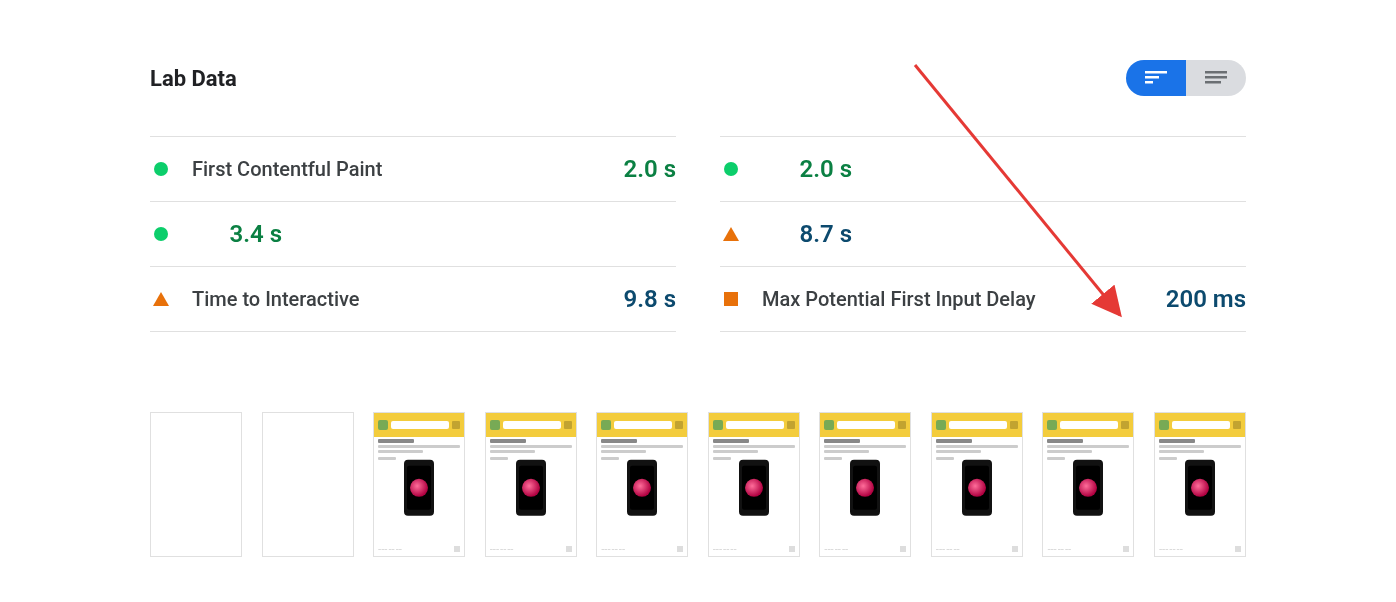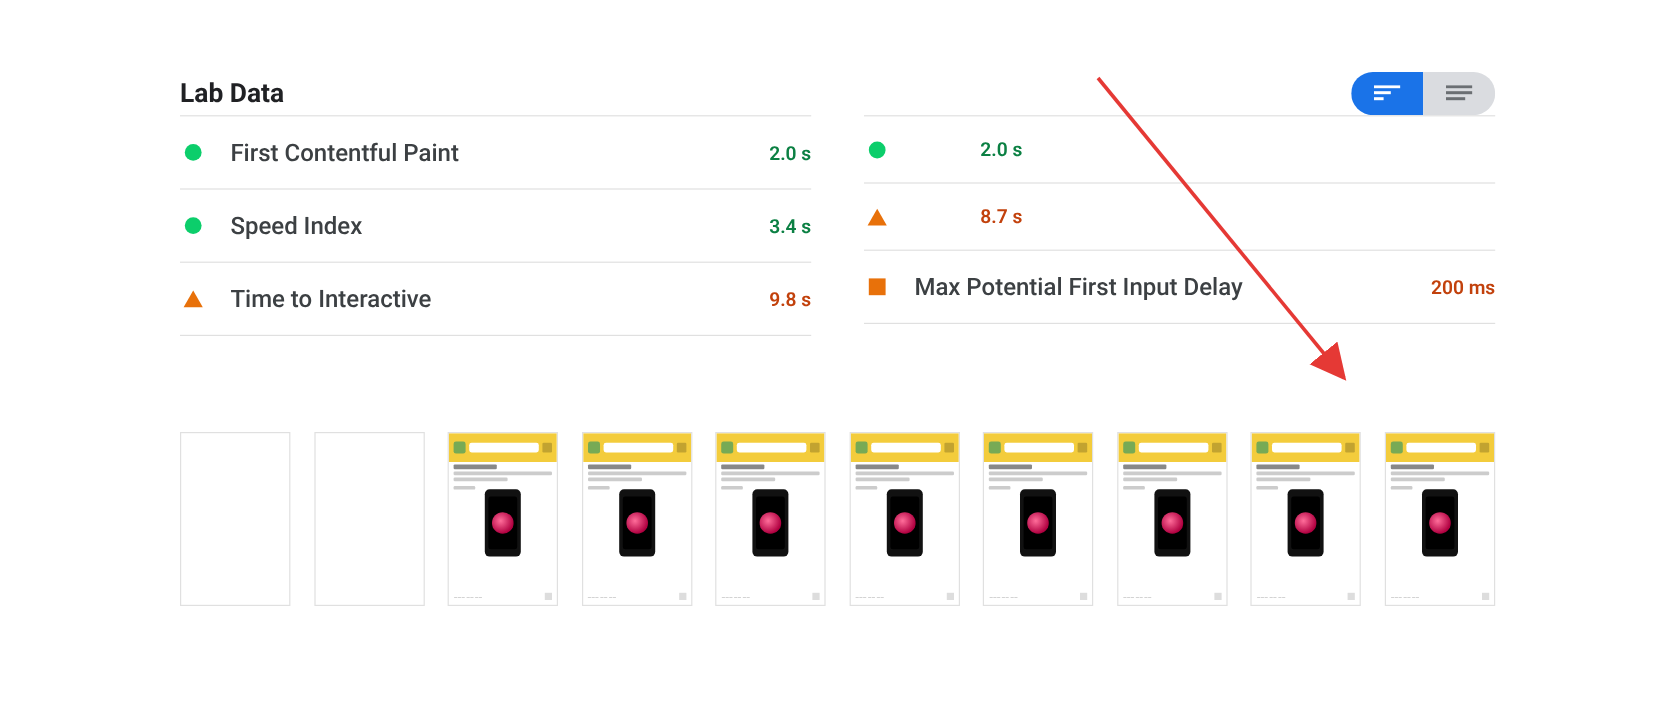--- a/index.html
+++ b/index.html
@@ -10,20 +10,21 @@
     height: 602px;
     position: relative;
     color: #2b2b2b;
     padding: 60px 150px 0 150px;
   }
 
   .header-row {
     display: flex;
     justify-content: space-between;
     align-items: center;
+    margin-bottom: 40px;
   }
   .section-title {
     font-size: 22px;
     font-weight: 700;
     color: #202124;
   }
 
   .view-toggle {
     display: flex;
     border-radius: 24px;
@@ -55,27 +56,27 @@
   }
   .metric-row:last-child { border-bottom: 1px solid #e0e0e0; justify-content: flex-end; }
   .status-icon { width: 22px; flex: 0 0 22px; display:flex; align-items:center; justify-content:center; margin-right: 20px;}
   .metric-label {
     flex: 1 1 auto;
     font-size: 20px;
     font-weight: 500;
     color: #3c4043;
   }
   .metric-value {
-    font-size: 16px;
+    font-size: 24px;
     font-weight: 600;
     text-align: right;
     min-width: 90px;
   }
   .v-green  { color: #0b8043; }
-  .v-orange { color: #c2410c; }
+  .v-orange { color: #0c4a6e; }
 
   .dot-green {
     width: 14px; height: 14px; border-radius: 50%;
     background: #0cce6b; display:block;
   }
   .tri-orange {
     width: 0; height: 0; display:block;
     border-left: 8px solid transparent;
     border-right: 8px solid transparent;
     border-bottom: 14px solid #e8710a;
@@ -167,21 +168,20 @@
         <span class="status-icon">
           <span class="dot-green"></span>
         </span>
         <div class="metric-label">First Contentful Paint</div>
         <div class="metric-value v-green">2.0 s</div>
       </div>
       <div class="metric-row">
         <span class="status-icon">
           <span class="dot-green"></span>
         </span>
-        <div class="metric-label">Speed Index</div>
         <div class="metric-value v-green">3.4 s</div>
       </div>
       <div class="metric-row">
         <span class="status-icon">
           <span class="tri-orange"></span>
         </span>
         <div class="metric-label">Time to Interactive</div>
         <div class="metric-value v-orange">9.8 s</div>
       </div>
     </div>

